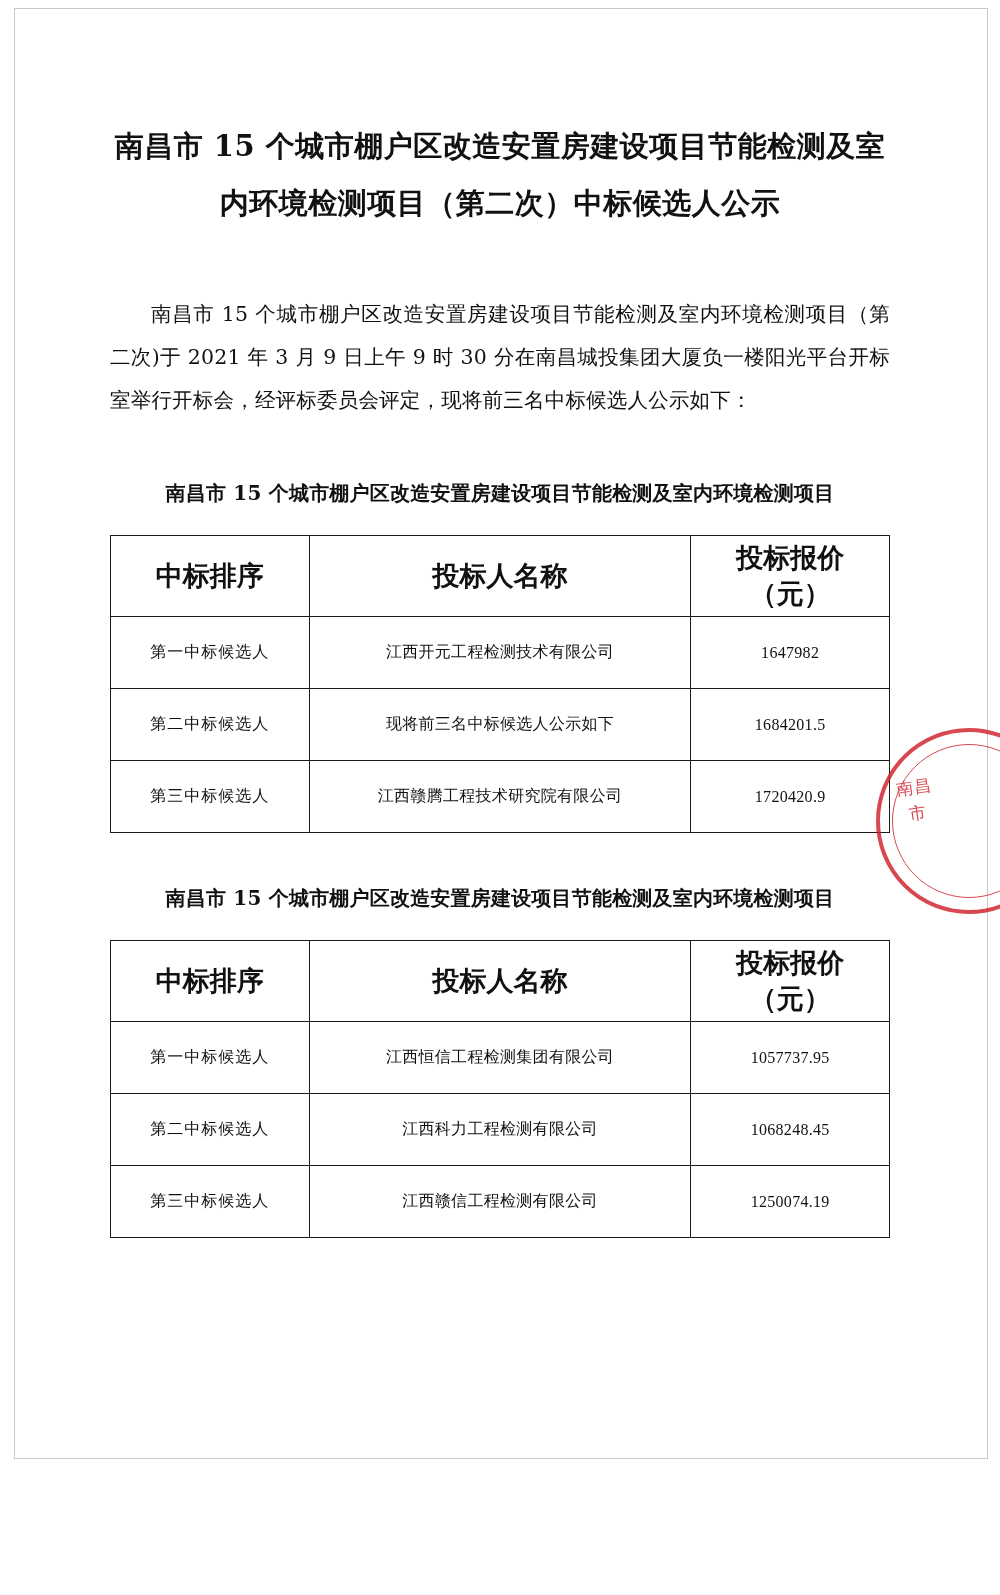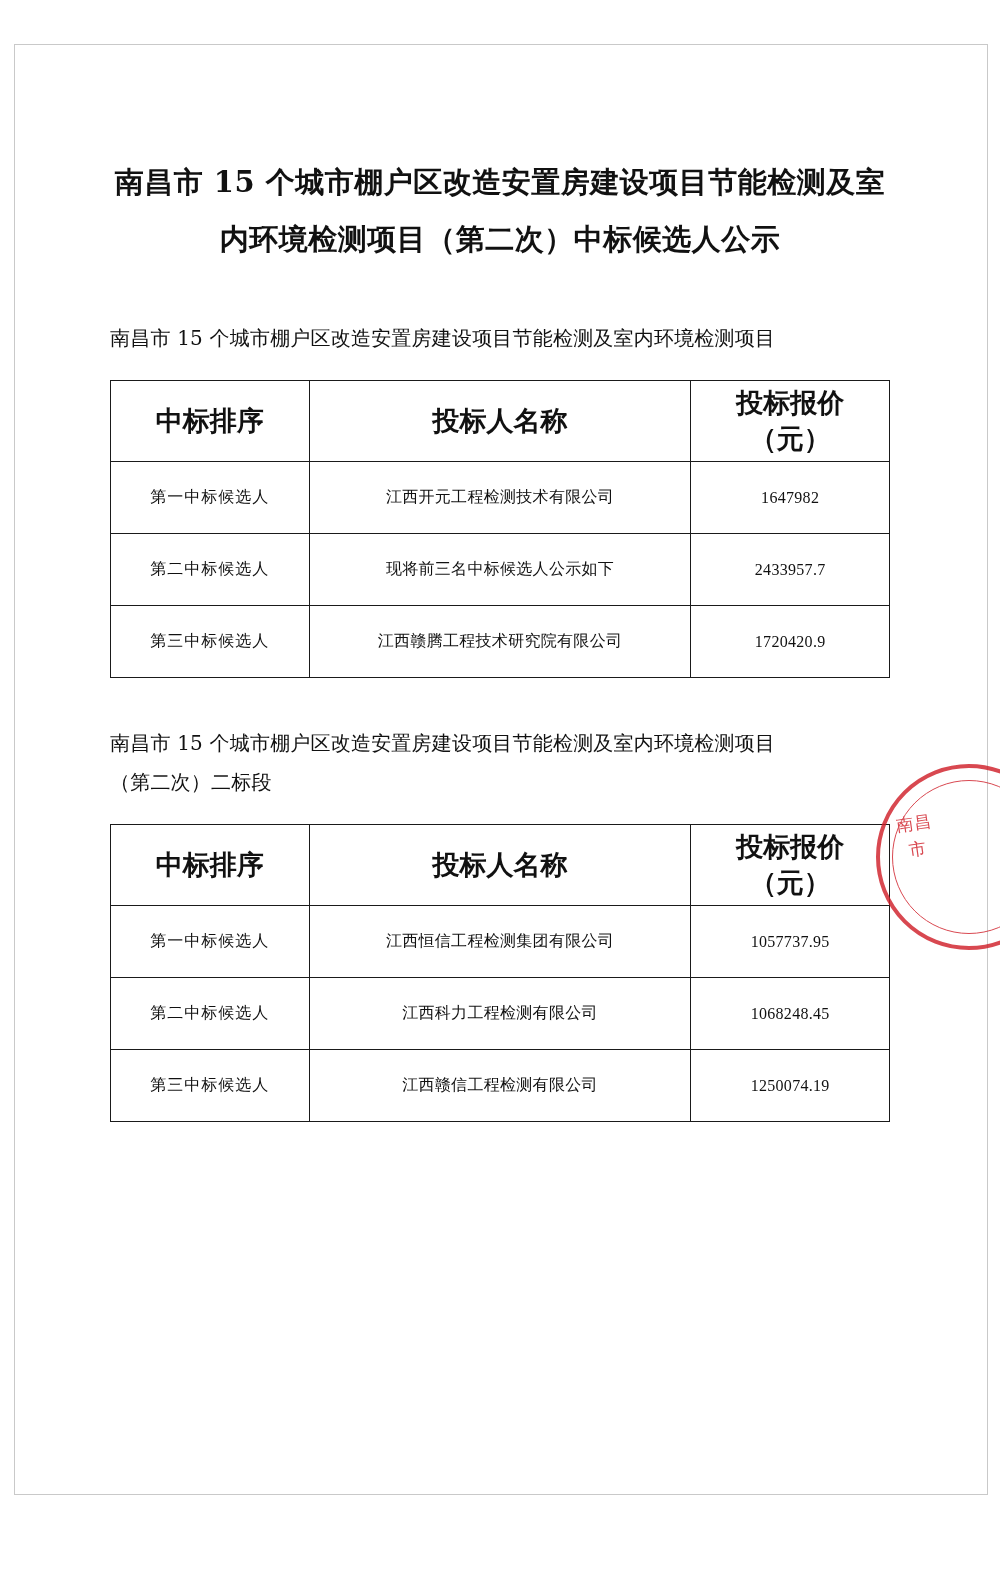--- a/index.html
+++ b/index.html
@@ -11,21 +11,20 @@
     font-family: "DejaVu Serif", "Liberation Serif", serif;
     color: #111111;
   }
   .page {
     position: relative;
     width: 1000px;
     height: 1469px;
     background: #ffffff;
     overflow: hidden;
     box-sizing: border-box;
-    margin-top: 36px;
   }
   
   .scan-border {
     position: absolute;
     left: 14px;
     top: 8px;
     right: 12px;
     bottom: 10px;
     border: 1px solid #c9c9c9;
     pointer-events: none;
@@ -53,22 +52,23 @@
     font-size: 20.5px;
     line-height: 2.1;
     text-align: justify;
     text-indent: 2em;
     letter-spacing: 0.2px;
   }
 
   .section-heading {
     margin: 0;
     font-size: 20px;
-    font-weight: normal;
+    font-weight: bold;
     line-height: 1.95;
+    text-align: center;
     letter-spacing: 0.2px;
   }
   .section-heading.first { padding-top: 52px; }
   .section-heading.second { padding-top: 46px; }
 
   table.bid-table {
     width: 100%;
     border-collapse: collapse;
     margin-top: 22px;
     table-layout: fixed;
@@ -135,20 +135,21 @@
 </head>
 <body>
 
 <div class="page">
   <div class="scan-border"></div>
 
   <div class="content">
 
     <h1 class="doc-title">南昌市 15 个城市棚户区改造安置房建设项目节能检测及室内环境检测项目（第二次）中标候选人公示</h1>
 
+    <p class="body-para">南昌市 15 个城市棚户区改造安置房建设项目节能检测及室内环境检测项目（第二次)于 2021 年 3 月 9 日上午 9 时 30 分在南昌城投集团大厦负一楼阳光平台开标室举行开标会，经评标委员会评定，现将前三名中标候选人公示如下：</p>
 
     <div class="section-heading first">南昌市 15 个城市棚户区改造安置房建设项目节能检测及室内环境检测项目</div>
 
     <table class="bid-table">
       <colgroup>
           <col class="c1">
           <col class="c2">
           <col class="c3">
         </colgroup>
       <thead>
@@ -160,32 +161,31 @@
       </thead>
       <tbody>
         <tr>
           <td class="rank">第一中标候选人</td>
           <td class="name">江西开元工程检测技术有限公司</td>
           <td class="price">1647982</td>
         </tr>
         <tr>
           <td class="rank">第二中标候选人</td>
           <td class="name">现将前三名中标候选人公示如下</td>
-          <td class="price">2433957.7</td>
+          <td class="price">1684201.5</td>
         </tr>
         <tr>
           <td class="rank">第三中标候选人</td>
           <td class="name">江西赣腾工程技术研究院有限公司</td>
           <td class="price">1720420.9</td>
         </tr>
       </tbody>
     </table>
 
     <div class="section-heading second">南昌市 15 个城市棚户区改造安置房建设项目节能检测及室内环境检测项目</div>
-    <div class="section-heading">（第二次）二标段</div>
 
     <table class="bid-table">
       <colgroup>
           <col class="c1">
           <col class="c2">
           <col class="c3">
         </colgroup>
       <thead>
         <tr>
           <th>中标排序</th>

